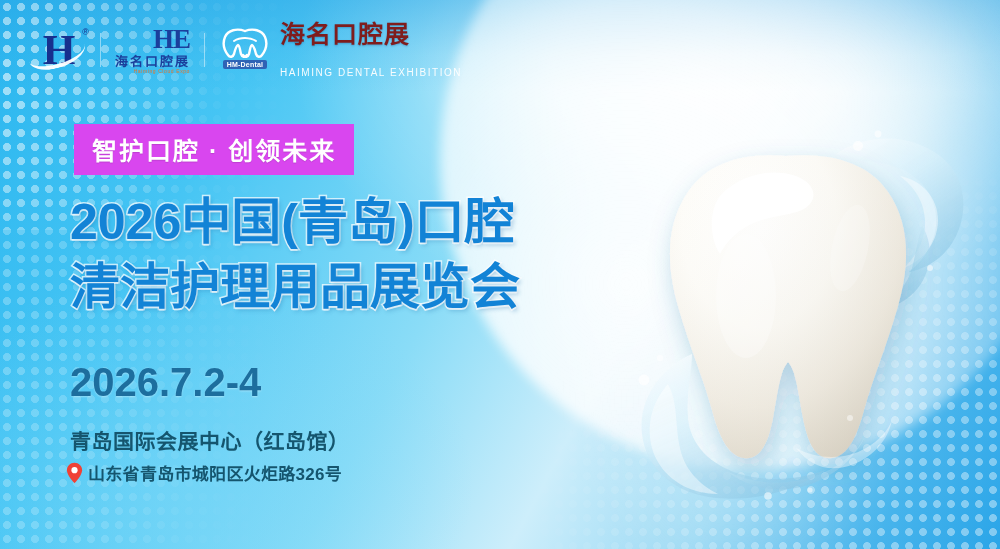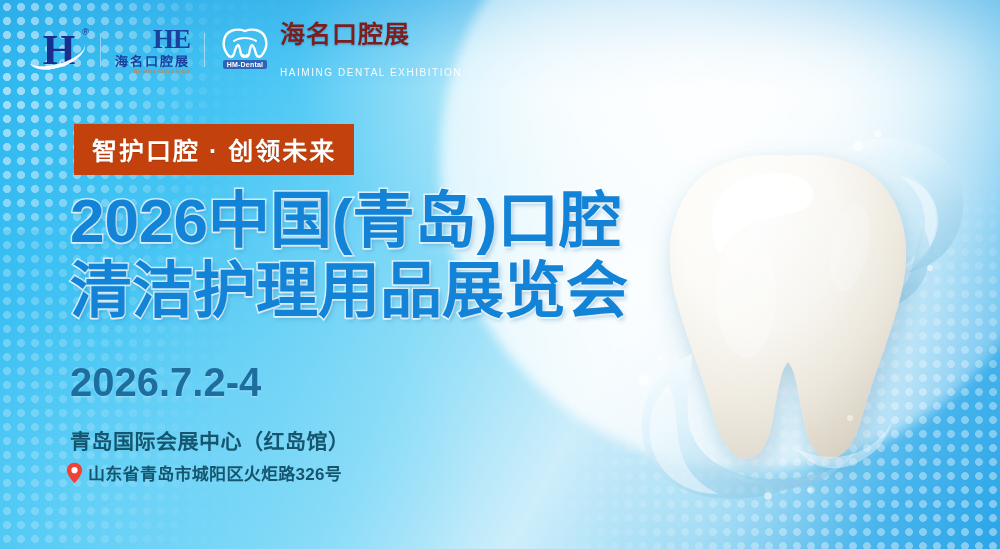--- a/index.html
+++ b/index.html
@@ -190,49 +190,50 @@
     letter-spacing: 1.55px;
     margin-top: 21px;
     white-space: nowrap;
     opacity: 0.95;
   }
 
   
   .tagline {
     position: absolute;
     left: 74px; top: 124px;
-    background: #c2410c;
+    background: #d946ef;
     color: #ffffff;
     font-size: 25px;
     font-weight: bold;
     letter-spacing: 2px;
     padding: 7px 18px 8px 18px;
     z-index: 40;
     white-space: nowrap;
     text-shadow: 0 1px 1px rgba(0,0,0,0.12);
   }
 
   
   .title-block {
     position: absolute;
     left: 70px; top: 186px;
     z-index: 40;
   }
   .title-line {
-    font-size: 62px;
+    font-size: 50px;
     font-weight: bold;
     color: #1283d6;
     letter-spacing: 0px;
     line-height: 1.13;
     white-space: nowrap;
     -webkit-text-stroke: 3px rgba(255,255,255,0.72);
     paint-order: stroke fill;
     text-shadow:
       0 2px 0 rgba(255,255,255,0.55),
       2px 3px 4px rgba(30,110,170,0.30);
+    margin-top: 8px;
   }
 
   
   .date-text {
     position: absolute;
     left: 70px; top: 360px;
     font-size: 40px;
     font-weight: bold;
     color: #1d6e9e;
     letter-spacing: 0px;

